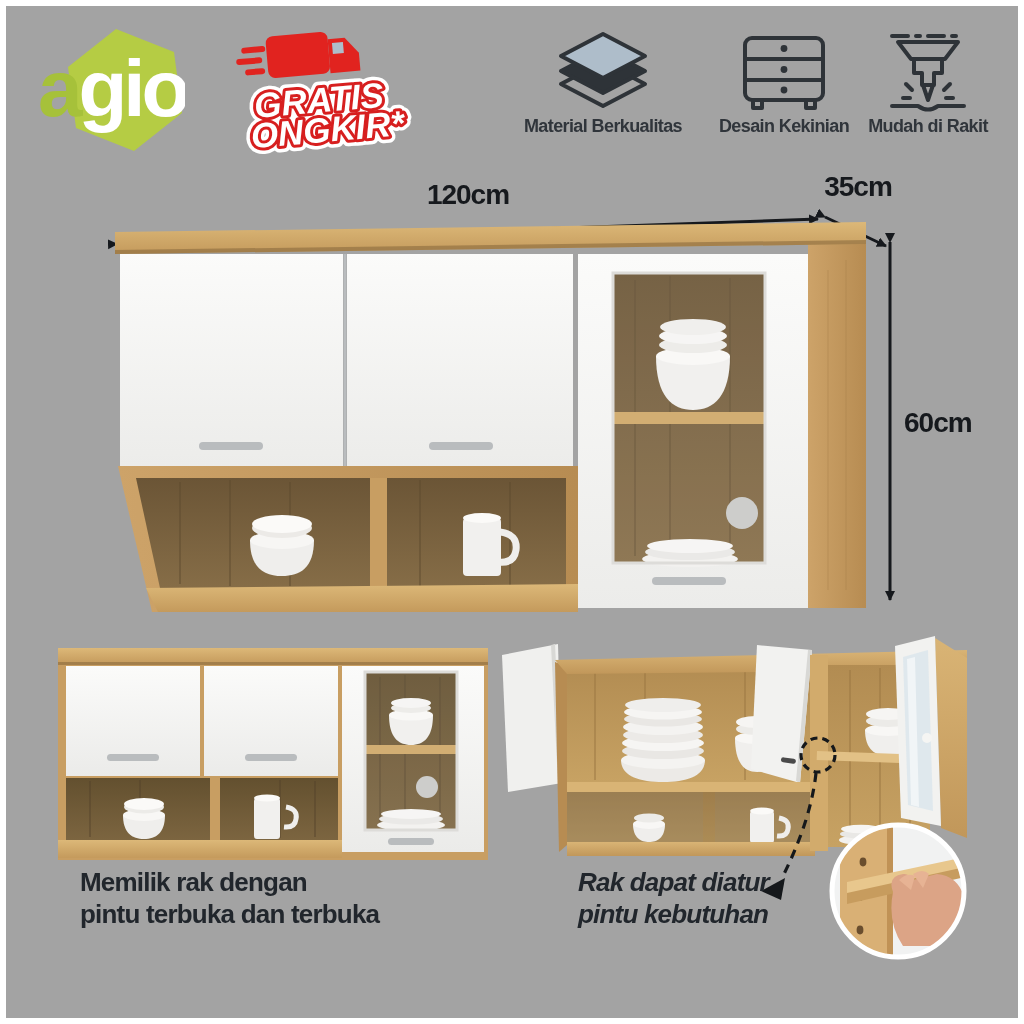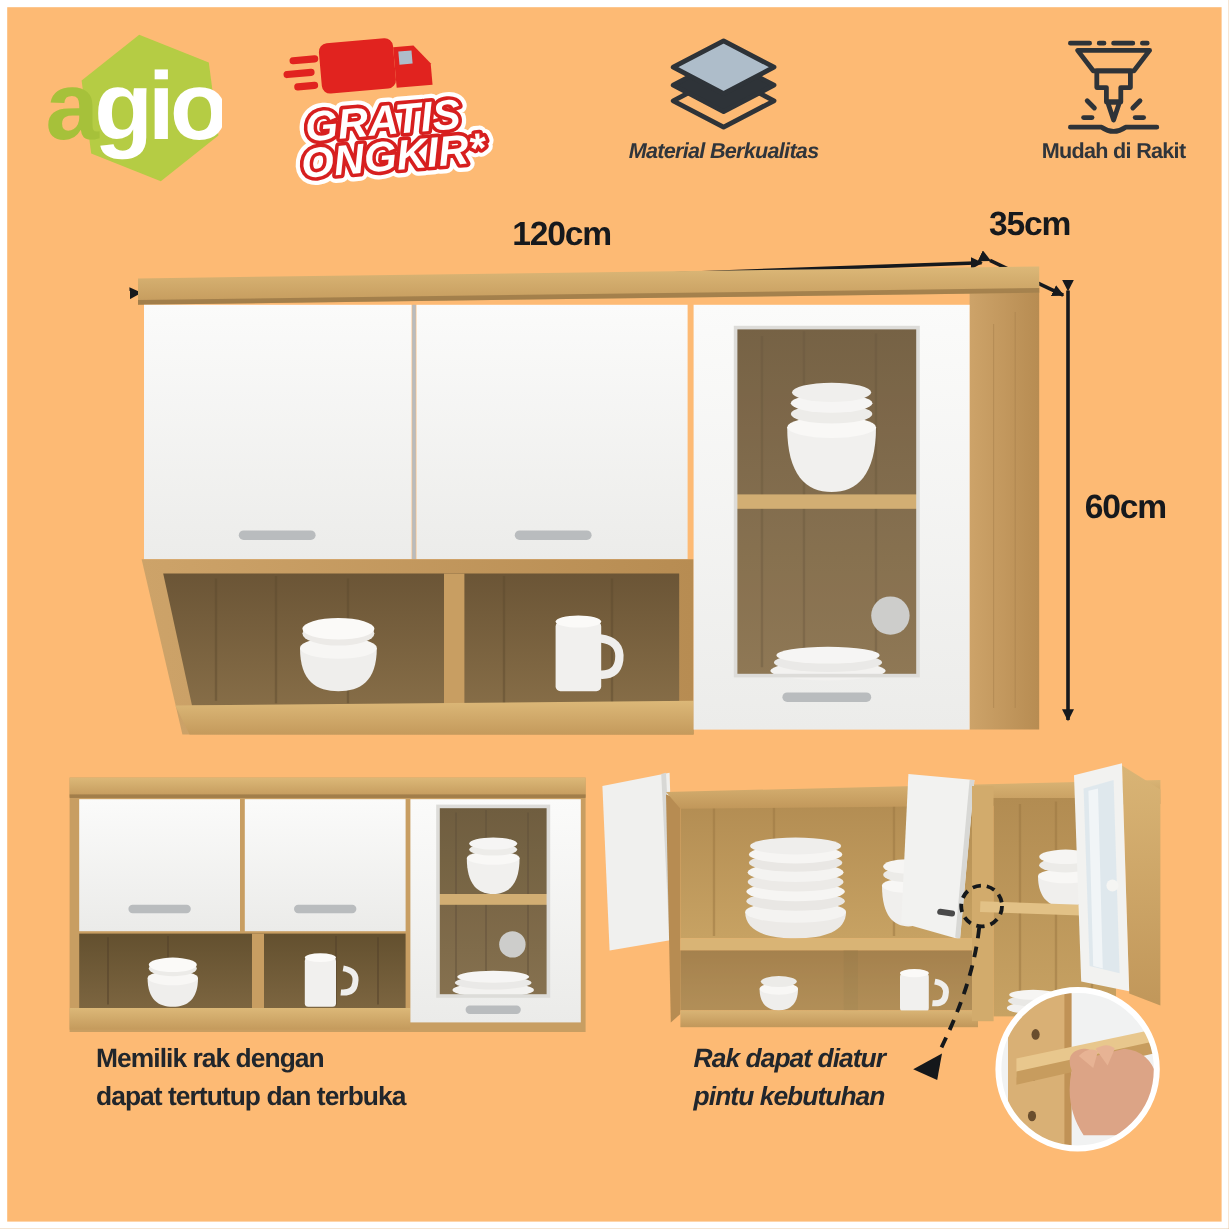--- a/index.html
+++ b/index.html
@@ -1,30 +1,30 @@
 <!DOCTYPE html>
 <html><head>
 <meta charset="utf-8">
 <style>
   html,body{margin:0;padding:0;}
   body{width:1024px;height:1024px;overflow:hidden;background:#aebdca;font-family:"Liberation Sans",sans-serif;}
-  #stage{position:relative;width:1024px;height:1024px;background:#fdba74;}
+  #stage{position:relative;width:1024px;height:1024px;background:#a3a3a3;}
   #frame{position:absolute;inset:0;border:6px solid #ffffff;pointer-events:none;z-index:50;}
   .abs{position:absolute;}
   
   #logo-box{left:35px;top:26px;width:150px;height:138px;}
   #badge-box{left:232px;top:20px;width:180px;height:135px;}
   .feature{position:absolute;top:28px;width:190px;text-align:center;}
   .feature .icon-wrap{height:84px;display:flex;align-items:flex-end;justify-content:center;}
   .feature .flabel{margin-top:4px;font-size:18px;font-weight:700;color:#30353b;letter-spacing:-0.6px;white-space:nowrap;}
-  #feat-1{left:508px;font-style:italic;}
+  #feat-1{left:508px;}
   #feat-2{left:689px;}
   #feat-3{left:833px;text-align:center;}
   
-  .caption{position:absolute;color:#21262c;font-weight:700;font-size:22px;line-height:32px;letter-spacing:-0.8px;}
+  .caption{position:absolute;color:#21262c;font-weight:700;font-size:26px;line-height:32px;letter-spacing:-0.8px;}
   #caption-left{left:80px;top:866px;}
   #caption-right{left:578px;top:866px;font-style:italic;}
   svg{display:block;}
   text{font-family:"Liberation Sans",sans-serif;}
 </style>
 </head>
 <body>
 
 <div id="stage">
   <div id="frame"></div>
@@ -61,20 +61,39 @@
       <g stroke="#2e3338" stroke-width="4" stroke-linejoin="round">
         <polygon points="50,32 92,54 50,76 8,54" fill="none"></polygon>
         <polygon points="50,19 92,41 50,63 8,41" fill="#2e3338"></polygon>
         <polygon points="50,4 92,26 50,48 8,26" fill="#aebdca"></polygon>
       </g>
     </svg>
       </div>
     <div class="flabel">Material Berkualitas</div>
   </div>
 
+  <div id="feat-2" class="feature">
+    <div class="icon-wrap">
+        <svg width="92" height="78" viewBox="0 0 92 78">
+      <g stroke="#2e3338" stroke-width="4" fill="none" stroke-linejoin="round">
+        <rect x="7" y="4" width="78" height="62" rx="7"></rect>
+        <line x1="7" y1="25" x2="85" y2="25"></line>
+        <line x1="7" y1="46" x2="85" y2="46"></line>
+        <rect x="15" y="66" width="9" height="8"></rect>
+        <rect x="68" y="66" width="9" height="8"></rect>
+      </g>
+      <g fill="#2e3338">
+        <circle cx="46" cy="14.5" r="3.4"></circle>
+        <circle cx="46" cy="35.5" r="3.4"></circle>
+        <circle cx="46" cy="56" r="3.4"></circle>
+      </g>
+    </svg>
+      </div>
+    <div class="flabel">Desain Kekinian</div>
+  </div>
 
   <div id="feat-3" class="feature">
     <div class="icon-wrap">
         <svg width="92" height="82" viewBox="0 0 92 82">
       <g stroke="#2e3338" stroke-width="4" fill="none" stroke-linejoin="round" stroke-linecap="round">
         <path d="M10,6 h16 M34,6 h4 M46,6 h16 M70,6 h4"></path>
         <polygon points="16,12 76,12 63,29 29,29"></polygon>
         <polygon points="32,29 60,29 60,43 52,43 52,55 40,55 40,43 32,43"></polygon>
         <polygon points="41,55 51,55 46,70"></polygon>
         <line x1="30" y1="60" x2="24" y2="54"></line>
@@ -347,19 +366,19 @@
         <path d="M398,262 q-6,-16 10,-18 q6,-1 10,6 l24,-6 q22,2 28,26 q6,28 -12,46 l-50,0 q-16,-24 -10,-54" fill="#dca486"></path>
         <path d="M404,250 q8,-8 16,-4 l-4,14 z" fill="#e7b394"></path>
         <path d="M418,244 q10,-6 16,0 l-6,14 z" fill="#e7b394"></path>
       </g>
       <circle cx="403" cy="261" r="66" fill="none" stroke="#ffffff" stroke-width="5"></circle>
     </g>
   </svg>
 
   <div id="caption-left" class="caption">
     <div>Memilik rak dengan</div>
-    <div>dapat tertutup dan terbuka</div>
+    <div>pintu terbuka dan terbuka</div>
   </div>
   <div id="caption-right" class="caption">
     <div>Rak dapat diatur</div>
     <div>pintu kebutuhan</div>
   </div>
 </div>
 
 </body></html>

